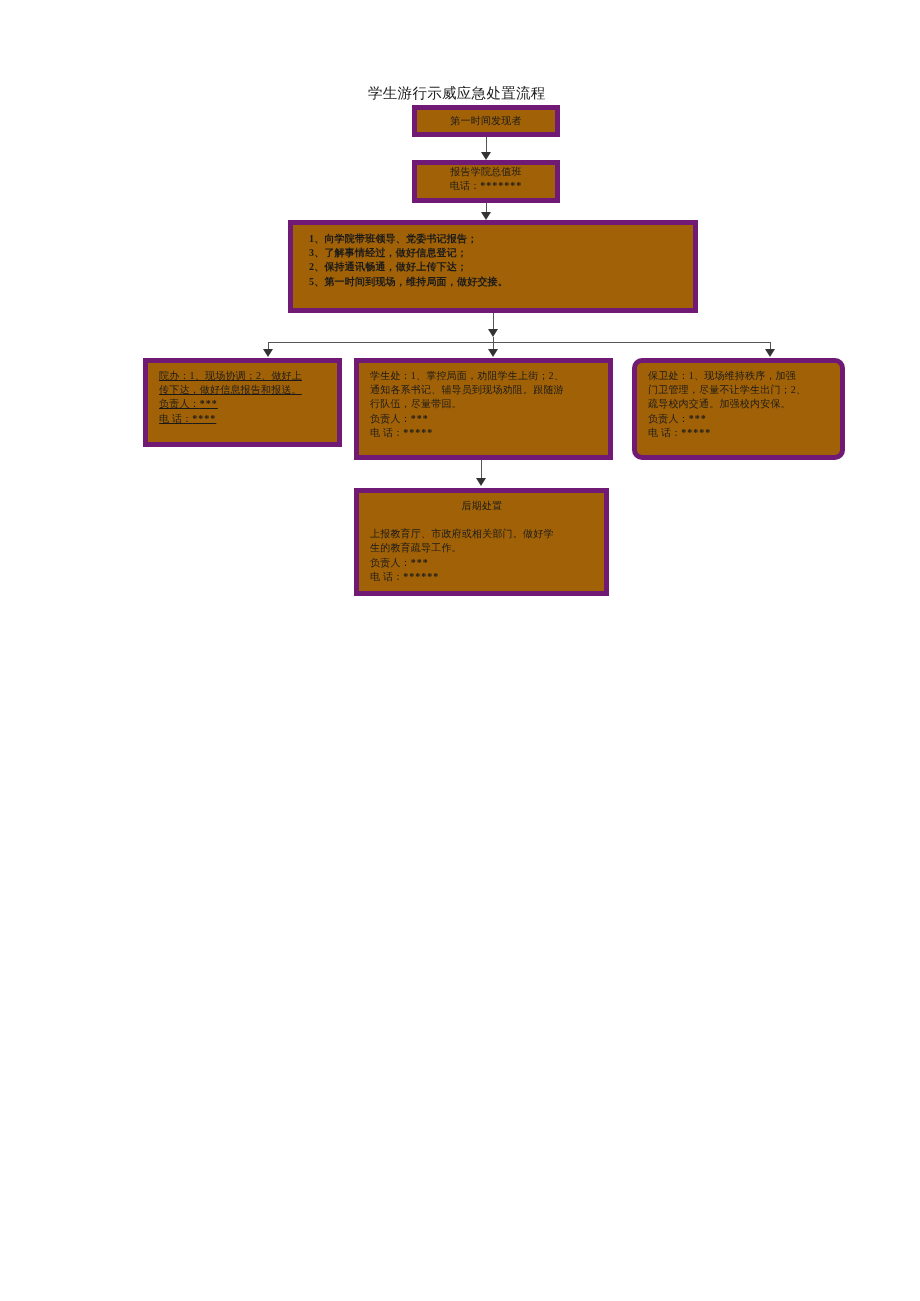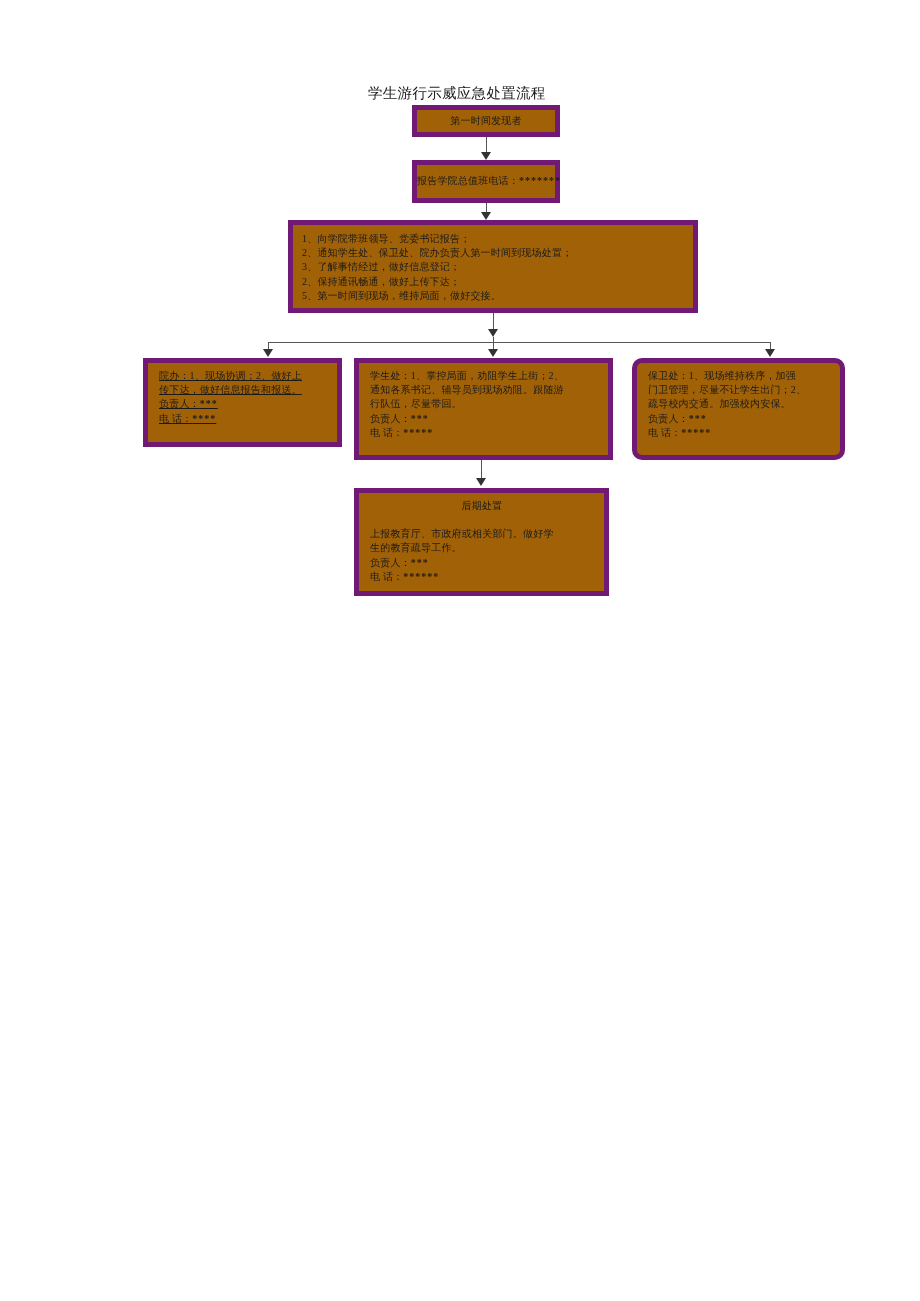--- a/index.html
+++ b/index.html
@@ -46,25 +46,26 @@
     color: #1a1a1a;
   }
 
   
   #node-discoverer {
     left: 412px; top: 105px; width: 148px; height: 32px;
     display: flex; align-items: center; justify-content: center;
   }
   #node-report {
     left: 412px; top: 160px; width: 148px; height: 43px;
-    display: flex; flex-direction: row; align-items: center; justify-content: flex-start;
+    display: flex; flex-direction: column; align-items: center; justify-content: flex-start;
   }
   #node-actions {
     left: 288px; top: 220px; width: 410px; height: 93px;
-    padding: 7px 12px 6px 9px;
+    padding: 7px 12px 6px 16px;
+    font-weight: bold;
   }
   #node-yuanban {
     left: 143px; top: 358px; width: 199px; height: 89px;
     padding: 6px 10px 6px 11px;
     text-decoration: underline;
   }
   #node-xueshengchu {
     left: 354px; top: 358px; width: 259px; height: 102px;
     padding: 6px 10px 22px 11px;
   }
@@ -143,21 +144,20 @@
   <div class="box center" id="node-report">
     <div class="line">报告学院总值班</div>
     <div class="line contact"><span>电话：</span><span class="stars">*******</span></div>
   </div>
 
   <div class="vline" id="conn2-line"></div>
   <div class="arrow-head" id="conn2-arrow"></div>
 
   <div class="box" id="node-actions">
     <div class="line">1、向学院带班领导、党委书记报告；</div>
-    <div class="line">2、通知学生处、保卫处、院办负责人第一时间到现场处置；</div>
     <div class="line">3、了解事情经过，做好信息登记；</div>
     <div class="line">2、保持通讯畅通，做好上传下达；</div>
     <div class="line">5、第一时间到现场，维持局面，做好交接。</div>
   </div>
 
   <div class="vline" id="conn3-line"></div>
   <div class="arrow-head" id="conn3-arrow"></div>
   <div class="vline" id="fork-stem"></div>
   <div class="hline" id="fork-bar"></div>
   <div class="vline" id="fork-left-drop"></div>

